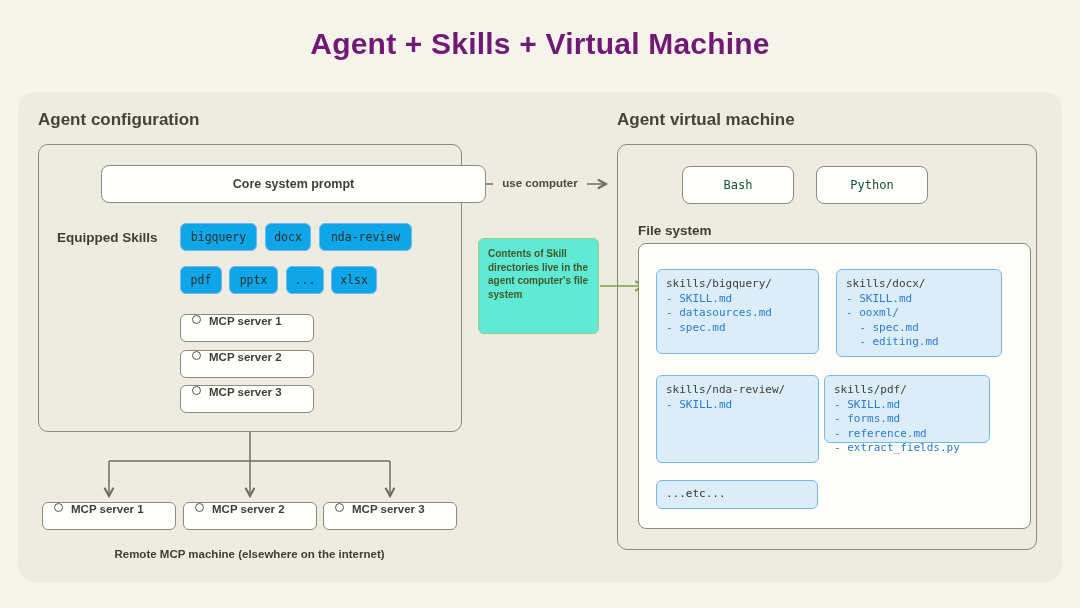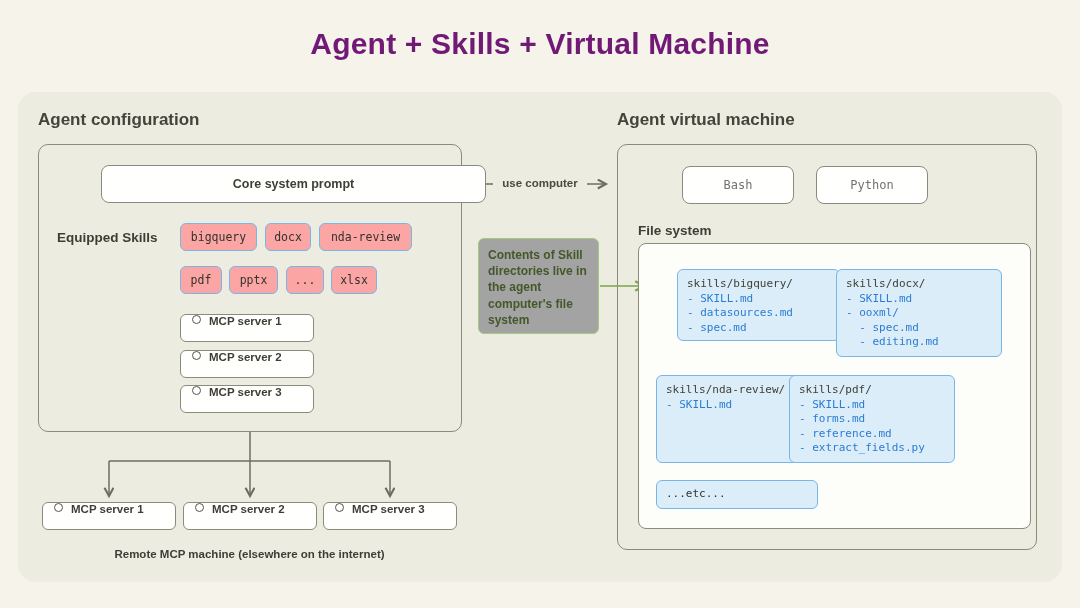--- a/index.html
+++ b/index.html
@@ -21,37 +21,37 @@
   svg.connectors { position:absolute; left:0; top:0; width:1080px; height:608px; pointer-events:none; }
   .section-heading { position:absolute; font-size:17px; font-weight:600; color:#45443b; }
   .outline-box { position:absolute; border:1.5px solid #8b8a7d; border-radius:10px; }
   .white-box {
     position:absolute; background:#fffffe; border:1.5px solid #8b8a7d; border-radius:8px;
     display:flex; align-items:center; justify-content:center;margin-left:44px;
   }
   .core-prompt { font-size:12.5px; font-weight:bold; color:#3f3e36; }
   .label { position:absolute; font-size:13.5px; font-weight:bold; color:#3f3e36; line-height:1.3; }
   .chip {
-    position:absolute; height:28px; background:#fca5a5; border:1.5px solid #79b6e8; border-radius:6px;
+    position:absolute; height:28px; background:#0ea5e9; border:1.5px solid #79b6e8; border-radius:6px;
     display:flex; align-items:center; justify-content:center;
     font-family:"DejaVu Sans Mono", monospace; font-size:11.5px; color:#33322c;
   }
   .mcp-box {
     position:absolute; height:28px; background:#fffffe; border:1.5px solid #8b8a7d; border-radius:6px;
     display:flex; align-items:flex-start; gap:8px; padding-left:11px;
     font-size:11.5px; font-weight:bold; color:#3f3e36;
   }
   .circle-icon { width:9px; height:9px; border:1.5px solid #55544a; border-radius:50%; flex:0 0 auto; }
   .caption { position:absolute; font-size:11.5px; font-weight:bold; color:#3f3e36; text-align:center; }
   .use-computer { position:absolute; font-size:11.5px; font-weight:bold; color:#4a4a40; text-align:center; }
   .green-note {
-    position:absolute; background:#a3a3a3; border:1.5px solid #a6c97e; border-radius:6px;
-    padding:8px 9px; font-size:12px; font-weight:bold; color:#44582a; line-height:1.35;
+    position:absolute; background:#5eead4; border:1.5px solid #a6c97e; border-radius:6px;
+    padding:8px 9px; font-size:10px; font-weight:bold; color:#44582a; line-height:1.35;
   }
-  .runtime { font-family:"DejaVu Sans Mono", monospace; font-size:12px; color:#737373; font-weight:normal; }
+  .runtime { font-family:"DejaVu Sans Mono", monospace; font-size:12px; color:#14532d; font-weight:normal; }
   .fs-container { position:absolute; background:#fdfdf9; border:1.5px solid #8b8a7d; border-radius:8px; }
   .file-card {
     position:absolute; background:#dcedfa; border:1.5px solid #79b6e8; border-radius:6px;
     padding:7px 9px; font-family:"DejaVu Sans Mono", monospace; font-size:11px; line-height:14.6px;
   }
   .file-card .hdr { color:#3f3e36; white-space:pre; }
   .file-card .itm { color:#2b7cd3; white-space:pre; }
   .etc-card { display:flex; align-items:center; padding:0 9px; }
   .etc-card .hdr { color:#33322c; }
 </style>
@@ -141,41 +141,41 @@
 
   <div class="outline-box" style="left:617px; top:144px; width:420px; height:406px;"></div>
 
   <div class="white-box runtime" style="left:638px; top:166px; width:112px; height:38px;">Bash</div>
   <div class="white-box runtime" style="left:772px; top:166px; width:112px; height:38px;">Python</div>
 
   <div class="label" style="left:638px; top:222px;">File system</div>
 
   <div class="fs-container" style="left:638px; top:243px; width:393px; height:286px;"></div>
 
-  <div class="file-card" style="left:656px; top:269px; width:163px; height:72px;margin-left:21px;">
+  <div class="file-card" style="left:656px; top:269px; width:163px; height:85px;">
     <div class="hdr">skills/bigquery/</div>
     <div class="itm">- SKILL.md</div>
     <div class="itm">- datasources.md</div>
     <div class="itm">- spec.md</div>
   </div>
 
   <div class="file-card" style="left:836px; top:269px; width:166px; height:88px;">
     <div class="hdr">skills/docx/</div>
     <div class="itm">- SKILL.md</div>
     <div class="itm">- ooxml/</div>
     <div class="itm">  - spec.md</div>
     <div class="itm">  - editing.md</div>
   </div>
 
   <div class="file-card" style="left:656px; top:375px; width:163px; height:88px;">
     <div class="hdr">skills/nda-review/</div>
     <div class="itm">- SKILL.md</div>
   </div>
 
-  <div class="file-card" style="left:789px; top:375px; width:166px; height:88px;">
+  <div class="file-card" style="left:824px; top:375px; width:166px; height:68px;">
     <div class="hdr">skills/pdf/</div>
     <div class="itm">- SKILL.md</div>
     <div class="itm">- forms.md</div>
     <div class="itm">- reference.md</div>
     <div class="itm">- extract_fields.py</div>
   </div>
 
   <div class="file-card etc-card" style="left:656px; top:480px; width:162px; height:29px;">
     <div class="hdr">...etc...</div>
   </div>

